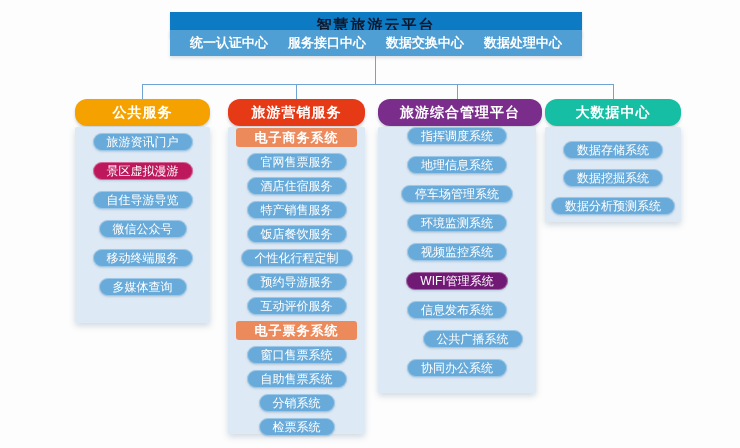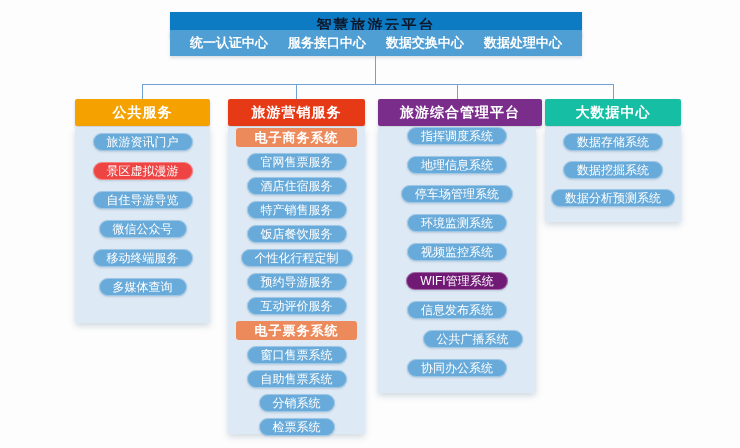--- a/index.html
+++ b/index.html
@@ -19,21 +19,21 @@
     display:flex;align-items:center;justify-content:space-between;
     padding:0 20px;box-sizing:border-box;
     color:#fff;font-size:13px;font-weight:600;
     box-shadow:0 2px 3px rgba(60,90,120,.18);
   }
   .center-label{white-space:nowrap;}
   
   .line{position:absolute;}
   
   .col-header{
-    position:absolute;height:27px;border-radius:2px;
+    position:absolute;height:27px;border-radius:12px;
     display:flex;align-items:center;justify-content:center;
     color:#fff;font-size:14px;font-weight:bold;letter-spacing:1px;
     box-shadow:0 2px 3px rgba(60,90,120,.25);
   }
   .col-panel{
     position:absolute;border-radius:2px;
     display:flex;flex-direction:column;align-items:center;
     box-sizing:border-box;
     box-shadow:0 3px 6px rgba(110,135,160,.30);
   }
@@ -70,21 +70,21 @@
   <div class="line" id="h-line" style="left: 142px; top: 84px; width: 472px; height: 1px; background: rgb(111, 163, 212);"></div>
   <div class="line drop" style="left: 142px; top: 84px; width: 1px; height: 15px; background: rgb(111, 163, 212);"></div>
   <div class="line drop" style="left: 296px; top: 84px; width: 1px; height: 15px; background: rgb(111, 163, 212);"></div>
   <div class="line drop" style="left: 457px; top: 84px; width: 1px; height: 15px; background: rgb(111, 163, 212);"></div>
   <div class="line drop" style="left: 613px; top: 84px; width: 1px; height: 15px; background: rgb(111, 163, 212);"></div>
 
   <div id="columns">
       <div class="col-header" style="left: 75px; top: 99px; width: 135px; background: rgb(245, 162, 0);">公共服务</div>
       <div class="col-panel" style="left: 75px; top: 127px; width: 135px; height: 196px; background: rgb(221, 233, 244); row-gap: 11px; padding-top: 6px;">
         <div class="pill" style="background: rgb(104, 170, 217);">旅游资讯门户</div>
-        <div class="pill" style="background: #ef4444;">景区虚拟漫游</div>
+        <div class="pill" style="background: #be185d;">景区虚拟漫游</div>
         <div class="pill" style="background: rgb(104, 170, 217);">自住导游导览</div>
         <div class="pill" style="background: rgb(104, 170, 217);">微信公众号</div>
         <div class="pill" style="background: rgb(104, 170, 217);">移动终端服务</div>
         <div class="pill" style="background: rgb(104, 170, 217);">多媒体查询</div>
       </div>
       <div class="col-header" style="left: 228px; top: 99px; width: 137px; background: rgb(230, 58, 23);">旅游营销服务</div>
       <div class="col-panel" style="left: 228px; top: 127px; width: 137px; height: 307px; background: rgb(221, 233, 244); row-gap: 6px; padding-top: 1px;">
         <div class="subheader" style="background: rgb(237, 138, 92);">电子商务系统</div>
         <div class="pill" style="background: rgb(104, 170, 217);">官网售票服务</div>
         <div class="pill" style="background: rgb(104, 170, 217);">酒店住宿服务</div>
@@ -105,19 +105,19 @@
         <div class="pill" style="background: rgb(104, 170, 217);">地理信息系统</div>
         <div class="pill" style="background: rgb(104, 170, 217);">停车场管理系统</div>
         <div class="pill" style="background: rgb(104, 170, 217);">环境监测系统</div>
         <div class="pill" style="background: rgb(104, 170, 217);">视频监控系统</div>
         <div class="pill" style="background: #701a75; text-align: right;">WIFI管理系统</div>
         <div class="pill" style="background: rgb(104, 170, 217);">信息发布系统</div>
         <div class="pill" style="background: rgb(104, 170, 217); margin-left: 31px;">公共广播系统</div>
         <div class="pill" style="background: rgb(104, 170, 217);">协同办公系统</div>
       </div>
       <div class="col-header" style="left: 545px; top: 99px; width: 136px; background: rgb(22, 191, 163);">大数据中心</div>
-      <div class="col-panel" style="left: 545px; top: 127px; width: 136px; height: 95px; background: rgb(221, 233, 244); row-gap: 10px; padding-top: 6px;">
+      <div class="col-panel" style="left: 545px; top: 127px; width: 136px; height: 95px; background: rgb(221, 233, 244); row-gap: 10px; padding-top: 14px;">
         <div class="pill" style="background: rgb(104, 170, 217);">数据存储系统</div>
         <div class="pill" style="background: rgb(104, 170, 217);">数据挖掘系统</div>
         <div class="pill" style="background: rgb(104, 170, 217);">数据分析预测系统</div>
       </div>
     </div>
 </div>
 
 </body></html>

